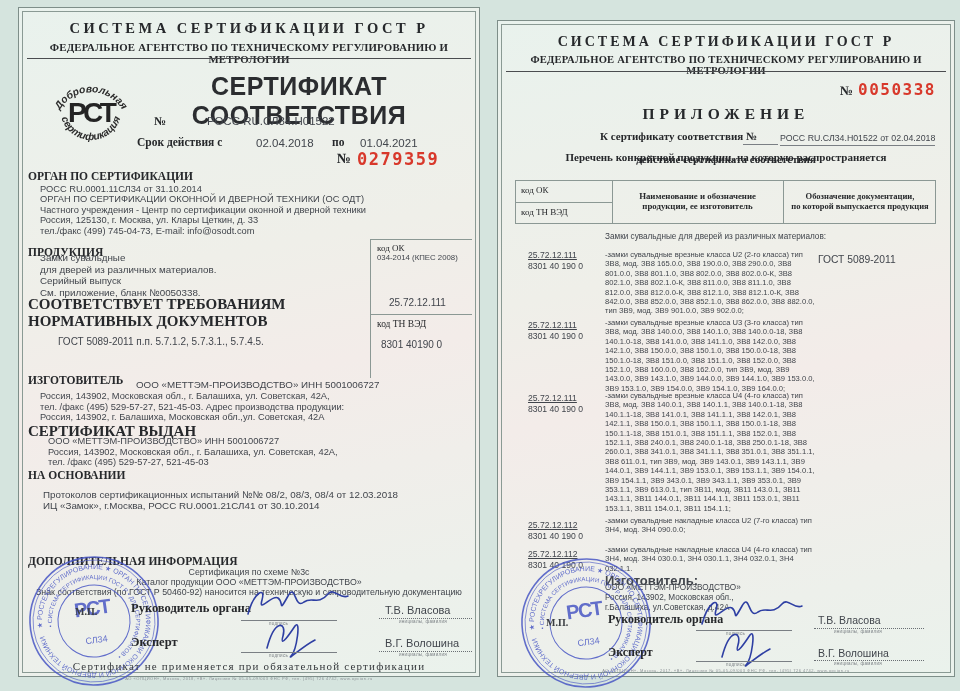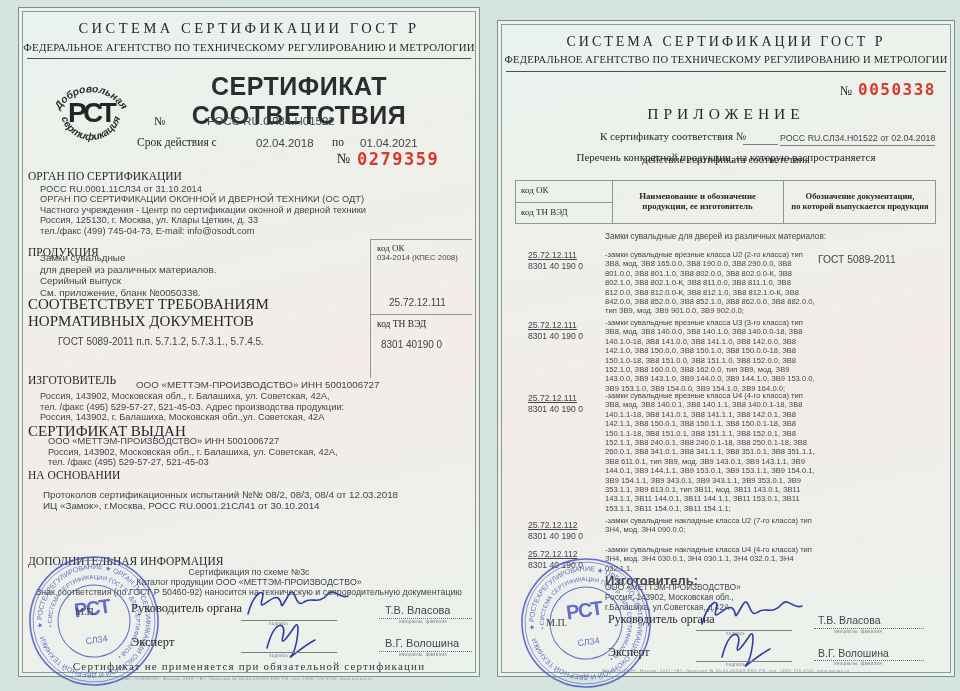--- a/index.html
+++ b/index.html
@@ -3,21 +3,21 @@
 <meta charset="utf-8">
 <style>
   html,body{margin:0;padding:0}
   body{width:960px;height:691px;position:relative;overflow:hidden;
        background:#d5e4de;font-family:"Liberation Sans",sans-serif;
        -webkit-font-smoothing:antialiased}
   .ab{position:absolute}
   .page{position:absolute;background:linear-gradient(168deg,#e9f2ed 0%,#efefe9 38%,#f3ece9 55%,#eaf2ec 100%);
         border:1px solid #7e8e89;box-sizing:border-box}
   .frame{position:absolute;inset:3px;border:1px solid #8a9a94;pointer-events:none}
-  .ser{font-family:"Liberation Serif",serif;font-weight:normal;color:#26282b}
+  .ser{font-family:"Liberation Serif",serif;font-weight:bold;color:#26282b}
   .t{color:#41454c}
   .ctr{left:0;right:0;text-align:center}
   .lines span{display:block}
   .hrule{border-top:1.6px solid #4a4c4f;height:0}
   .red{font-family:"DejaVu Sans Mono",monospace;font-weight:bold;color:#d8382b;letter-spacing:1.5px}
   .codebox{border-left:1px solid #8b9894;border-top:1px solid #8b9894;box-sizing:border-box}
   .u{text-decoration:underline}
   .dotline{border-top:1px dotted #6a6f74;height:0}
   .dashline{border-top:1px solid #7a7f84;height:0}
   .cap{font-size:4.5px;color:#7b8085;letter-spacing:.3px}

